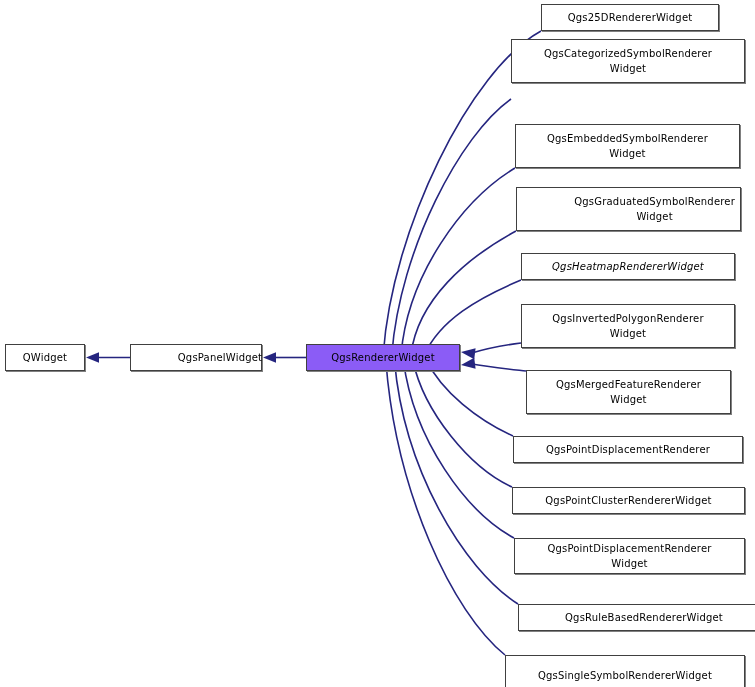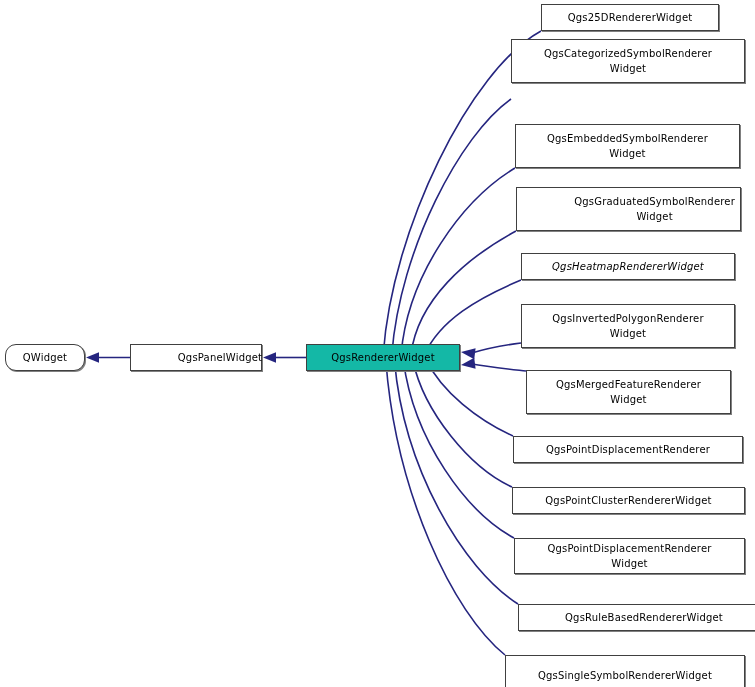--- a/index.html
+++ b/index.html
@@ -43,21 +43,21 @@
     background: #ffffff;
     border: 1px solid #404040;
     box-shadow: 1px 1px 0 0 #808080;
     color: #000000;
     font-size: 10px;
     line-height: 15px;
     letter-spacing: 0.02em;
     z-index: 2;
   }
   .node.current {
-    background: #14b8a6;
+    background: #8b5cf6;
     border: 1px solid #404040;
   }
   .node .label {
     display: block;
     padding: 0 5px;
     white-space: pre-line;
   }
 </style>
 </head>
 <body>
@@ -87,21 +87,21 @@
       <path d="M 512 487 C 470 468 424 412 413 361" class="edge-path" stroke="#25257f"></path>
       <path d="M 413 371 L 407 356 L 419 356 Z" class="edge-head" fill="#25257f"></path>
       <path d="M 514 538 C 466 512 414 440 403.4356553495977 361.1231165940486" class="edge-path" stroke="#25257f"></path>
       <path d="M 405 371 L 396.72735298082574 357.1232816813143 L 408.5796130679674 355.2460681008315 Z" class="edge-head" fill="#25257f"></path>
       <path d="M 518 604 C 462 568 404 468 394.5131011283514 361.3141683887137" class="edge-path" stroke="#25257f"></path>
       <path d="M 397 371 L 387.4581527257554 357.96339190605966 L 399.081150659299 354.97911326008136 Z" class="edge-head" fill="#25257f"></path>
       <path d="M 505 655 C 452 612 396 492 385.90983005625054 361.48943483704846" class="edge-path" stroke="#25257f"></path>
       <path d="M 389 371 L 378.65840598660486 358.5882542218224 L 390.0710841821467 354.88005028932304 Z" class="edge-head" fill="#25257f"></path>
     </svg>
   <div id="node-layer">
-      <div class="node" style="left: 5px; top: 344px; width: 80px; height: 27px; border-radius: 11px;">
+      <div class="node" style="left: 5px; top: 344px; width: 80px; height: 27px;">
         <span class="label">QWidget</span>
       </div>
       <div class="node" style="left: 130px; top: 344px; width: 132px; height: 27px; padding-left: 48px;">
         <span class="label">QgsPanelWidget</span>
       </div>
       <div class="node current" style="left: 306px; top: 344px; width: 154px; height: 27px;">
         <span class="label">QgsRendererWidget</span>
       </div>
       <div class="node" style="left: 541px; top: 4px; width: 178px; height: 27px;">
         <span class="label">Qgs25DRendererWidget</span>

